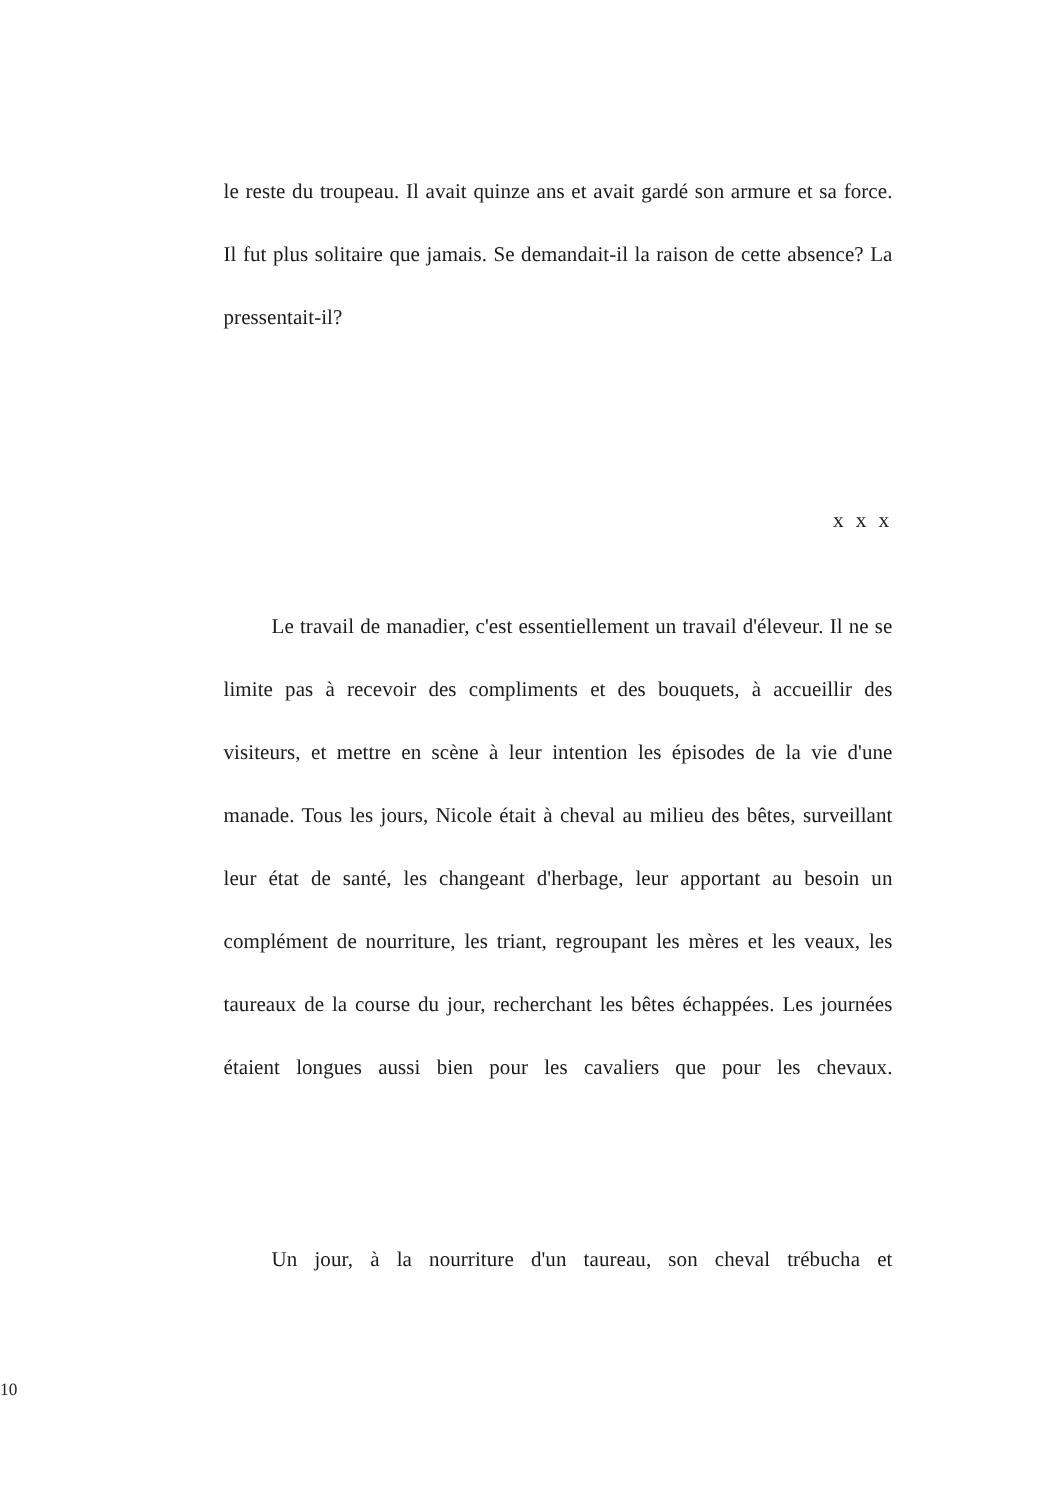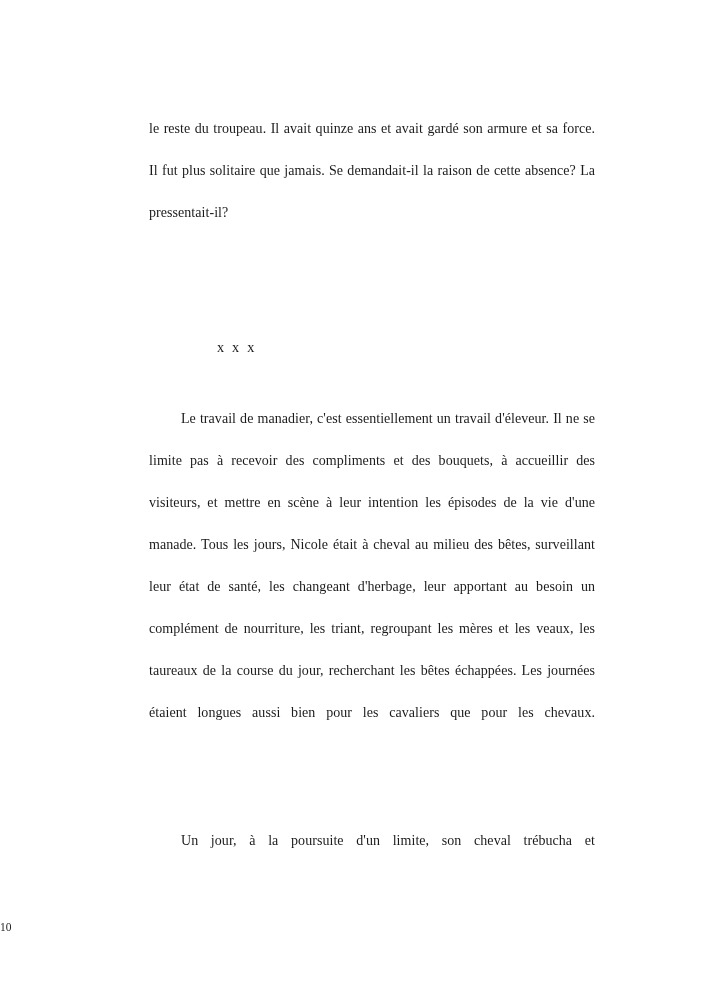--- a/index.html
+++ b/index.html
@@ -47,21 +47,21 @@
   .para::after {
     content: "";
     display: inline-block;
     width: 100%;
   }
 
   .scene-break {
     margin: 0;
     font-size: 14.3px;
     line-height: 42px;
-    text-align: left;
+    text-align: right;
     padding-left: 68px;
     letter-spacing: 2.2px;
   }
 
   .gap-after-para-1 { height: 22px; }
   .gap-before-break { height: 28px; }
   .gap-after-break  { height: 30px; }
   .gap-before-last  { height: 44px; }
 
   .page-number {
@@ -87,19 +87,19 @@
     <div class="gap-before-break"></div>
 
     <p class="scene-break">x x x</p>
 
     <div class="gap-after-break"></div>
 
     <p class="para indent">Le travail de manadier, c'est essentiellement un travail d'éleveur. Il ne se limite pas à recevoir des compliments et des bouquets, à accueillir des visiteurs, et mettre en scène à leur intention les épisodes de la vie d'une manade. Tous les jours, Nicole était à cheval au milieu des bêtes, surveillant leur état de santé, les changeant d'herbage, leur apportant au besoin un complément de nourriture, les triant, regroupant les mères et les veaux, les taureaux de la course du jour, recherchant les bêtes échappées. Les journées étaient longues aussi bien pour les cavaliers que pour les chevaux.</p>
 
     <div class="gap-before-last"></div>
 
-    <p class="para indent">Un jour, à la poursuite d'un limite, son cheval trébucha et</p>
+    <p class="para indent">Un jour, à la nourriture d'un taureau, son cheval trébucha et</p>
 
   </div>
 
   <div class="page-number">10</div>
 
 </div>
 
 </body></html>

